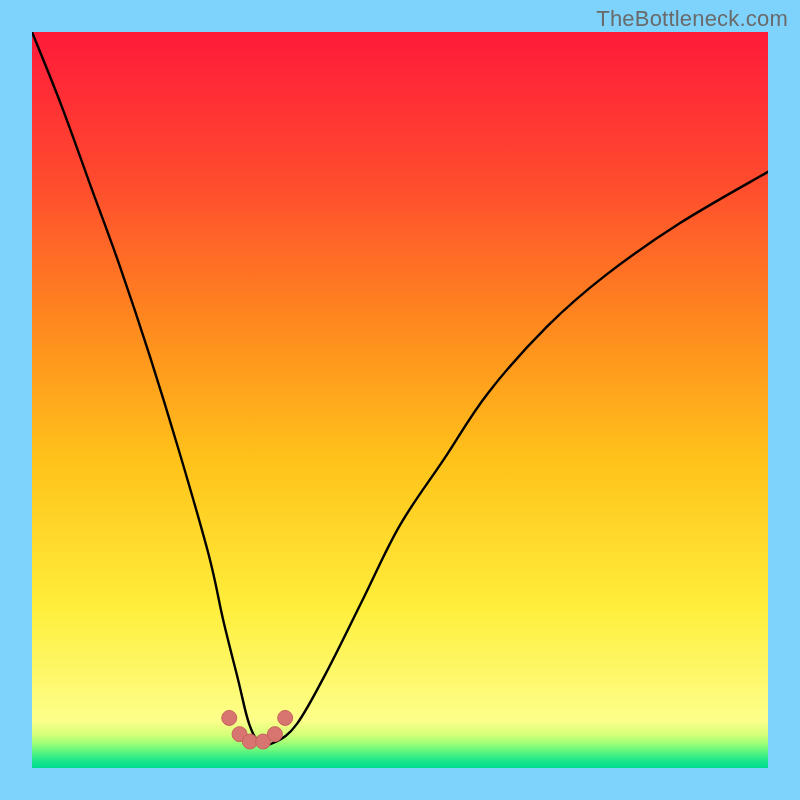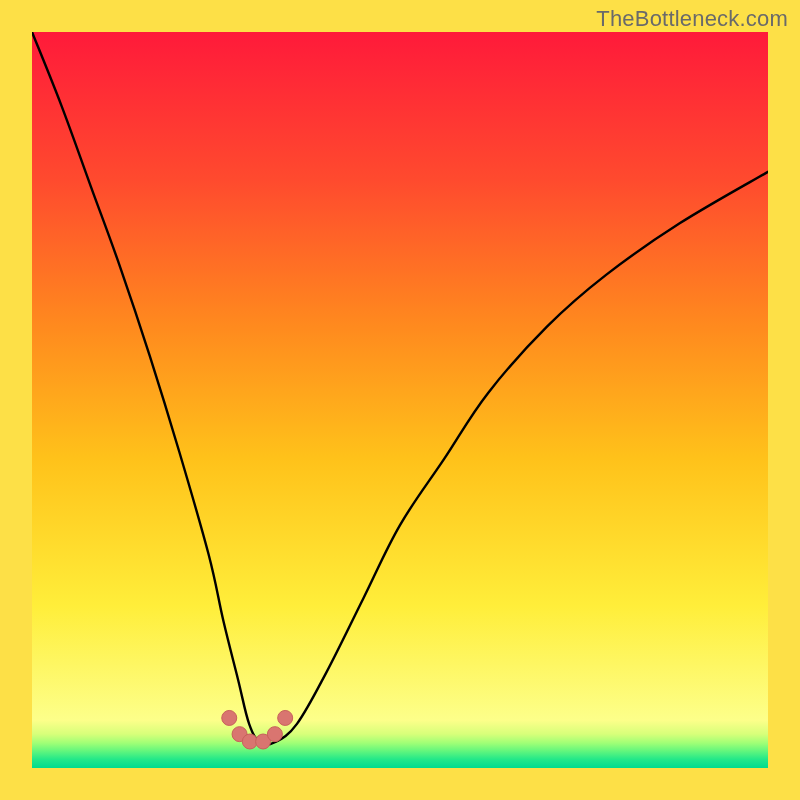--- a/index.html
+++ b/index.html
@@ -7,21 +7,21 @@
     padding: 0;
     width: 800px;
     height: 800px;
     background: #000;
     font-family: Arial, Helvetica, sans-serif;
     overflow: hidden;
   }
   .frame {
     position: absolute;
     inset: 0;
-    background: #fde047;
+    background: #7dd3fc;
   }
   .watermark {
     position: absolute;
     top: 6px;
     right: 12px;
     color: #6a6a6a;
     font-size: 22px;
     letter-spacing: 0.2px;
     font-weight: 500;
     z-index: 5;

